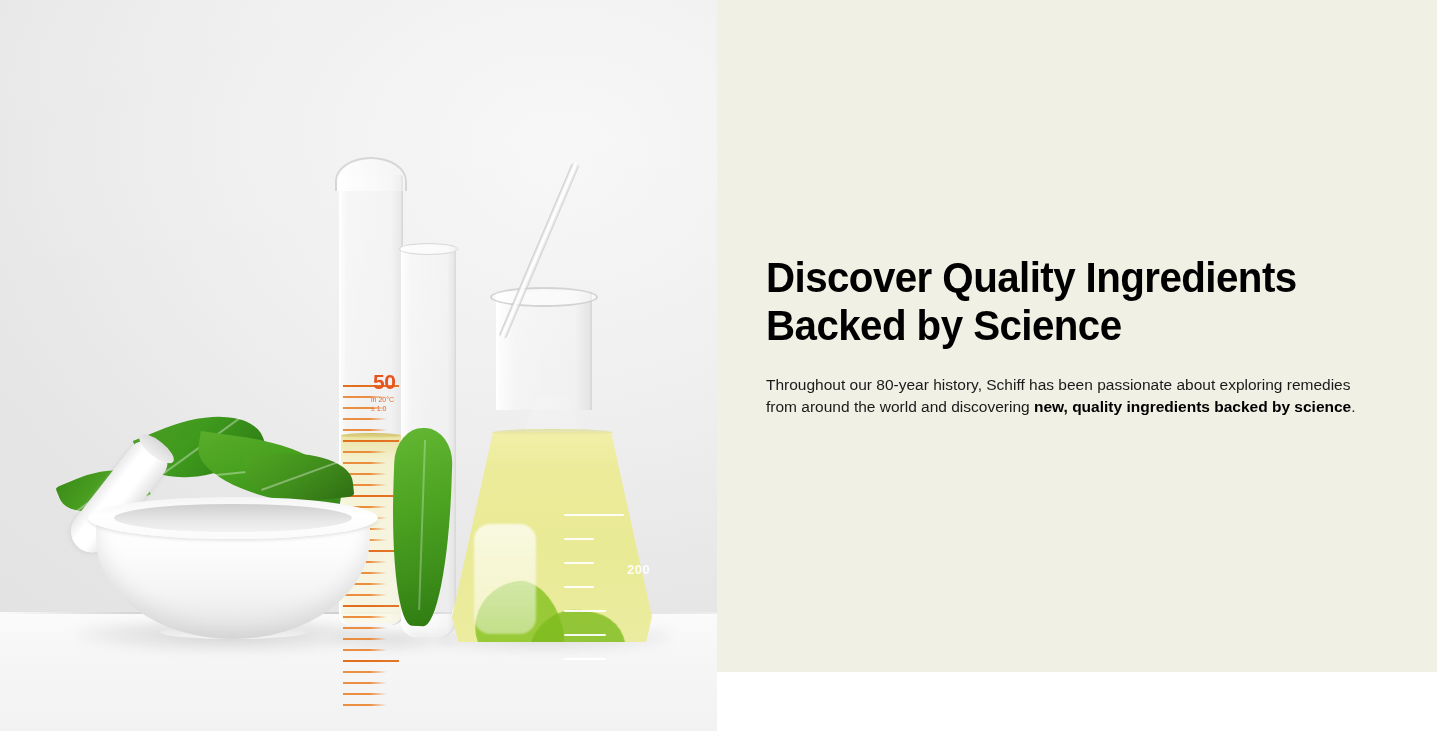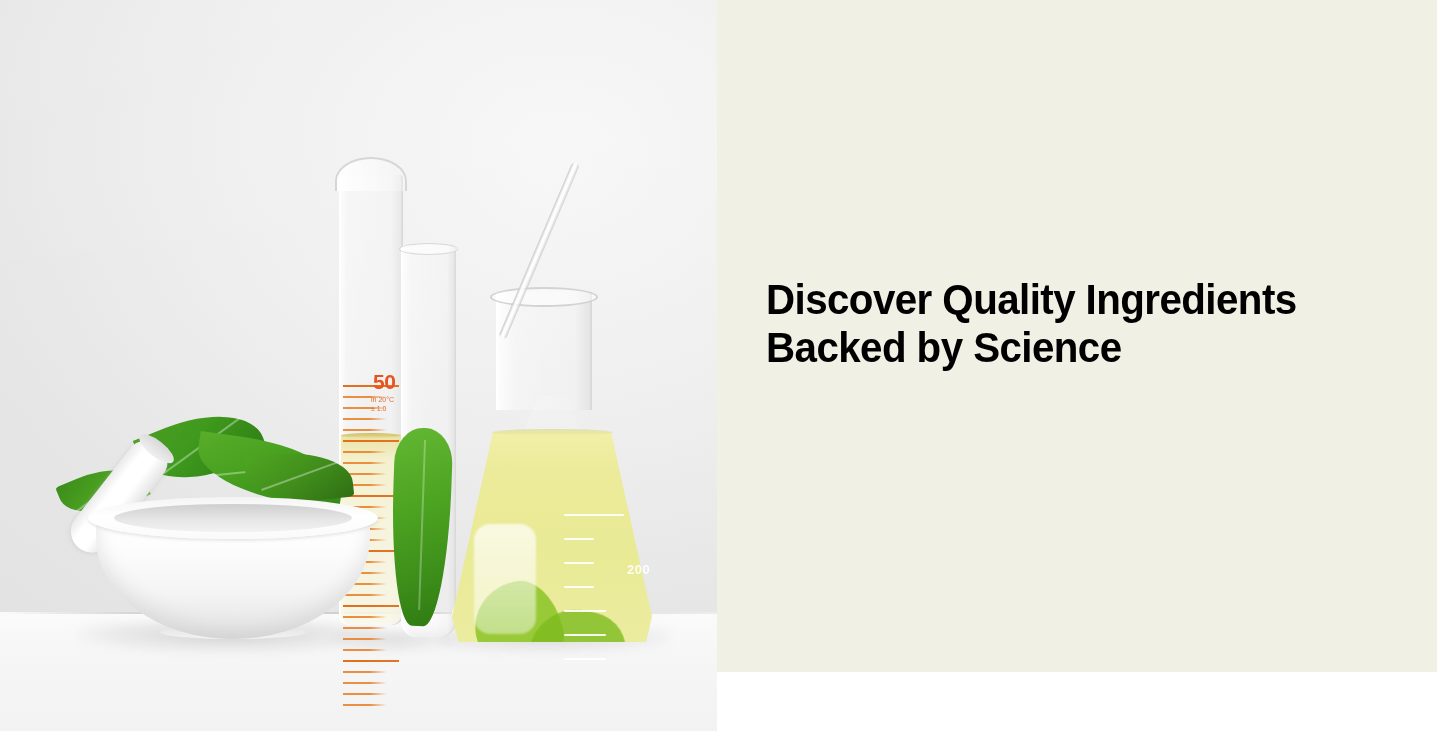--- a/index.html
+++ b/index.html
@@ -531,17 +531,18 @@
   </div>
 
   <div class="hero-content">
     <div class="hero-inner">
 
       <h1 class="hero-title">
         <span class="title-line">Discover Quality Ingredients</span>
         <span class="title-line">Backed by Science</span>
       </h1>
 
+      <p class="hero-body"><span>Throughout our 80-year history, Schiff has been passionate about exploring remedies from around the world and discovering </span><b>new, quality ingredients backed by science</b><span>.</span></p>
 
     </div>
   </div>
 
 </div>
 
 </body></html>

